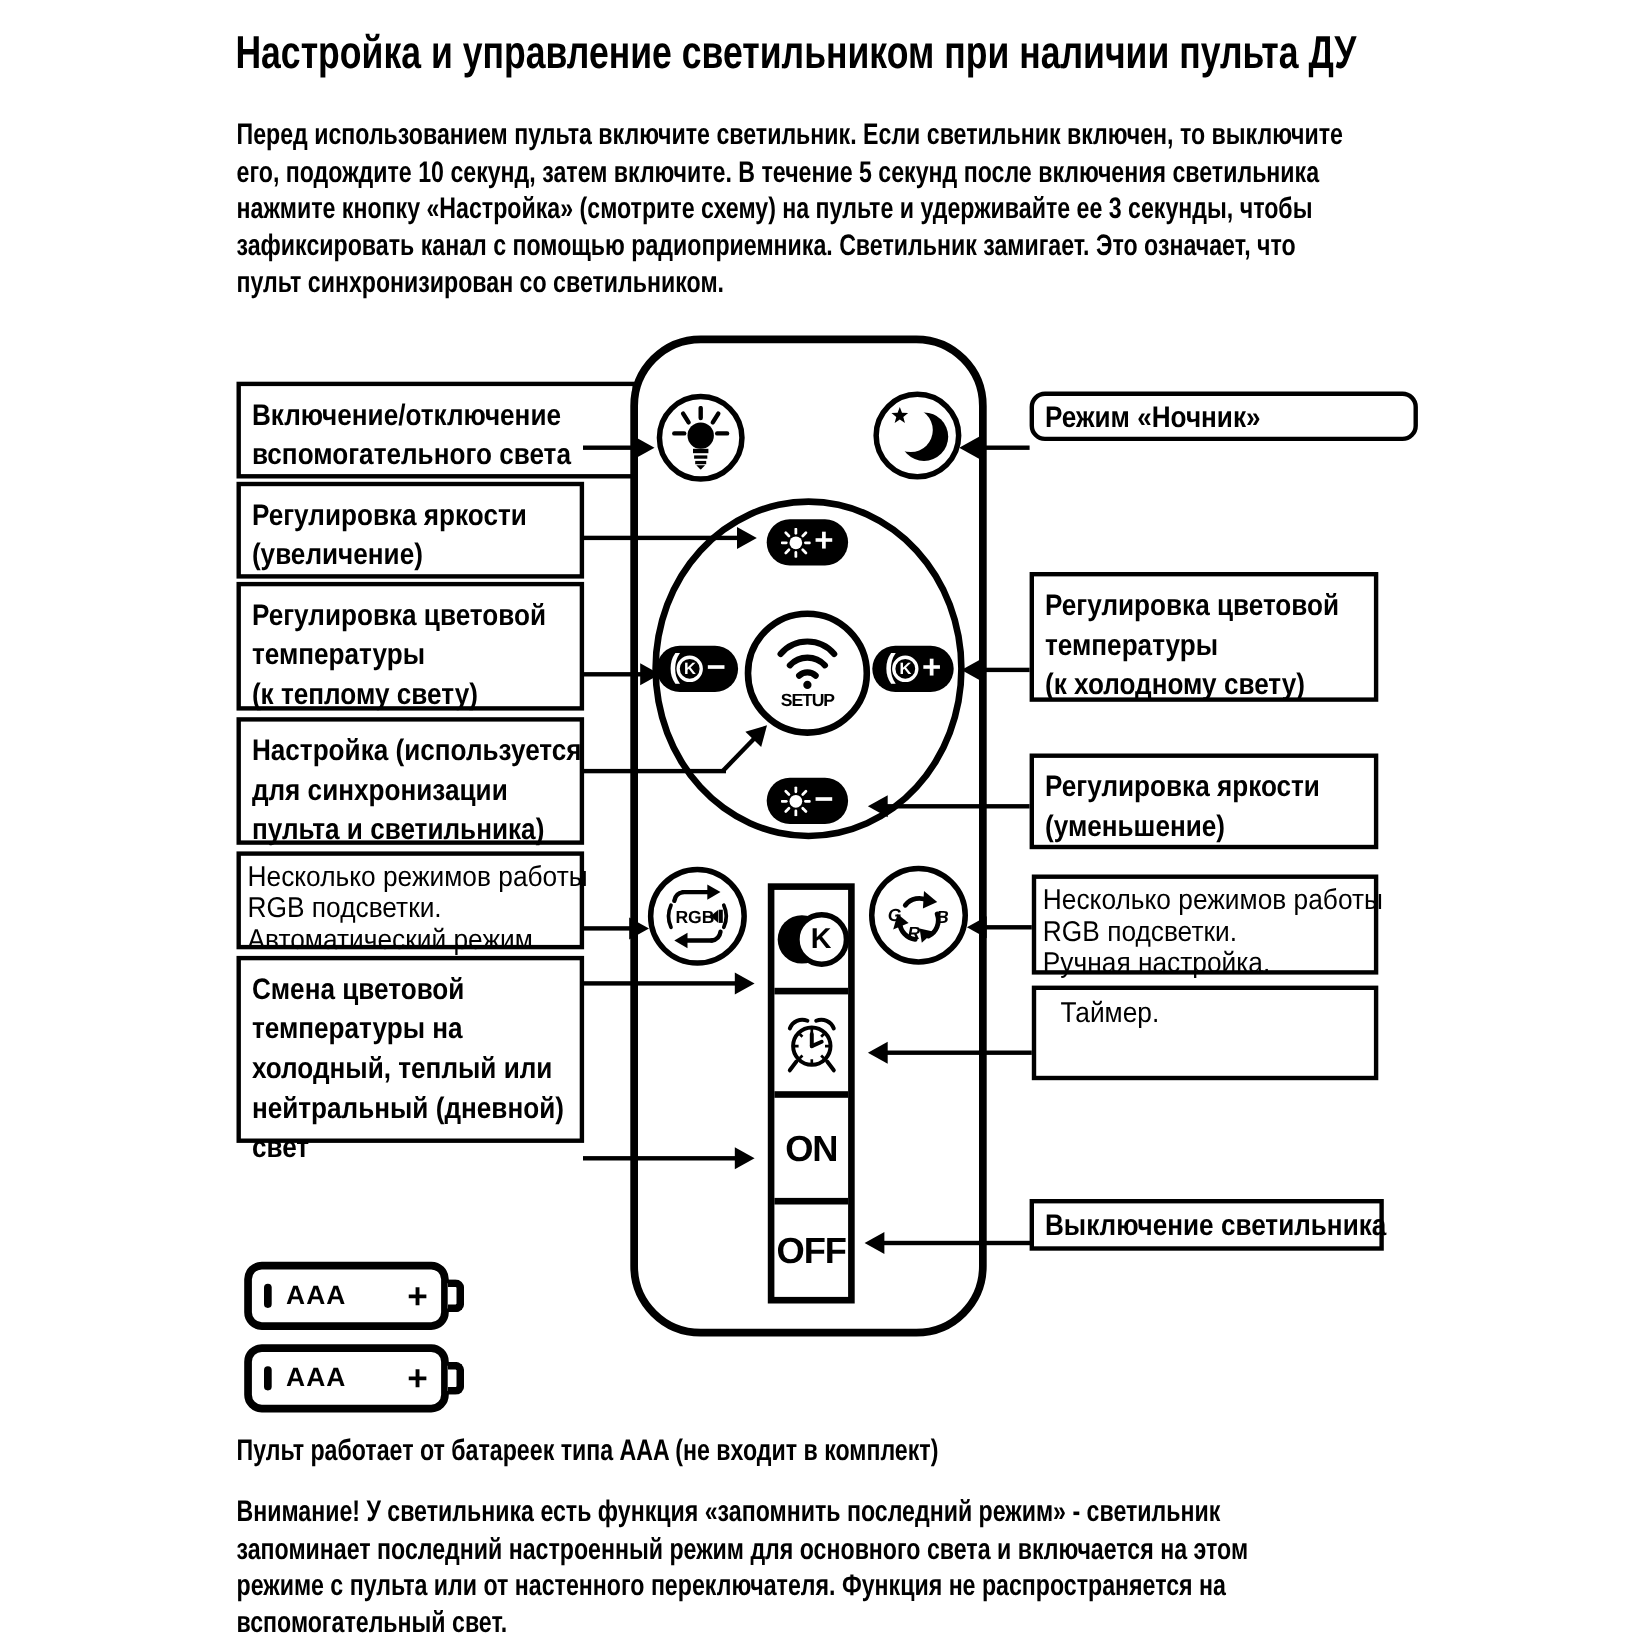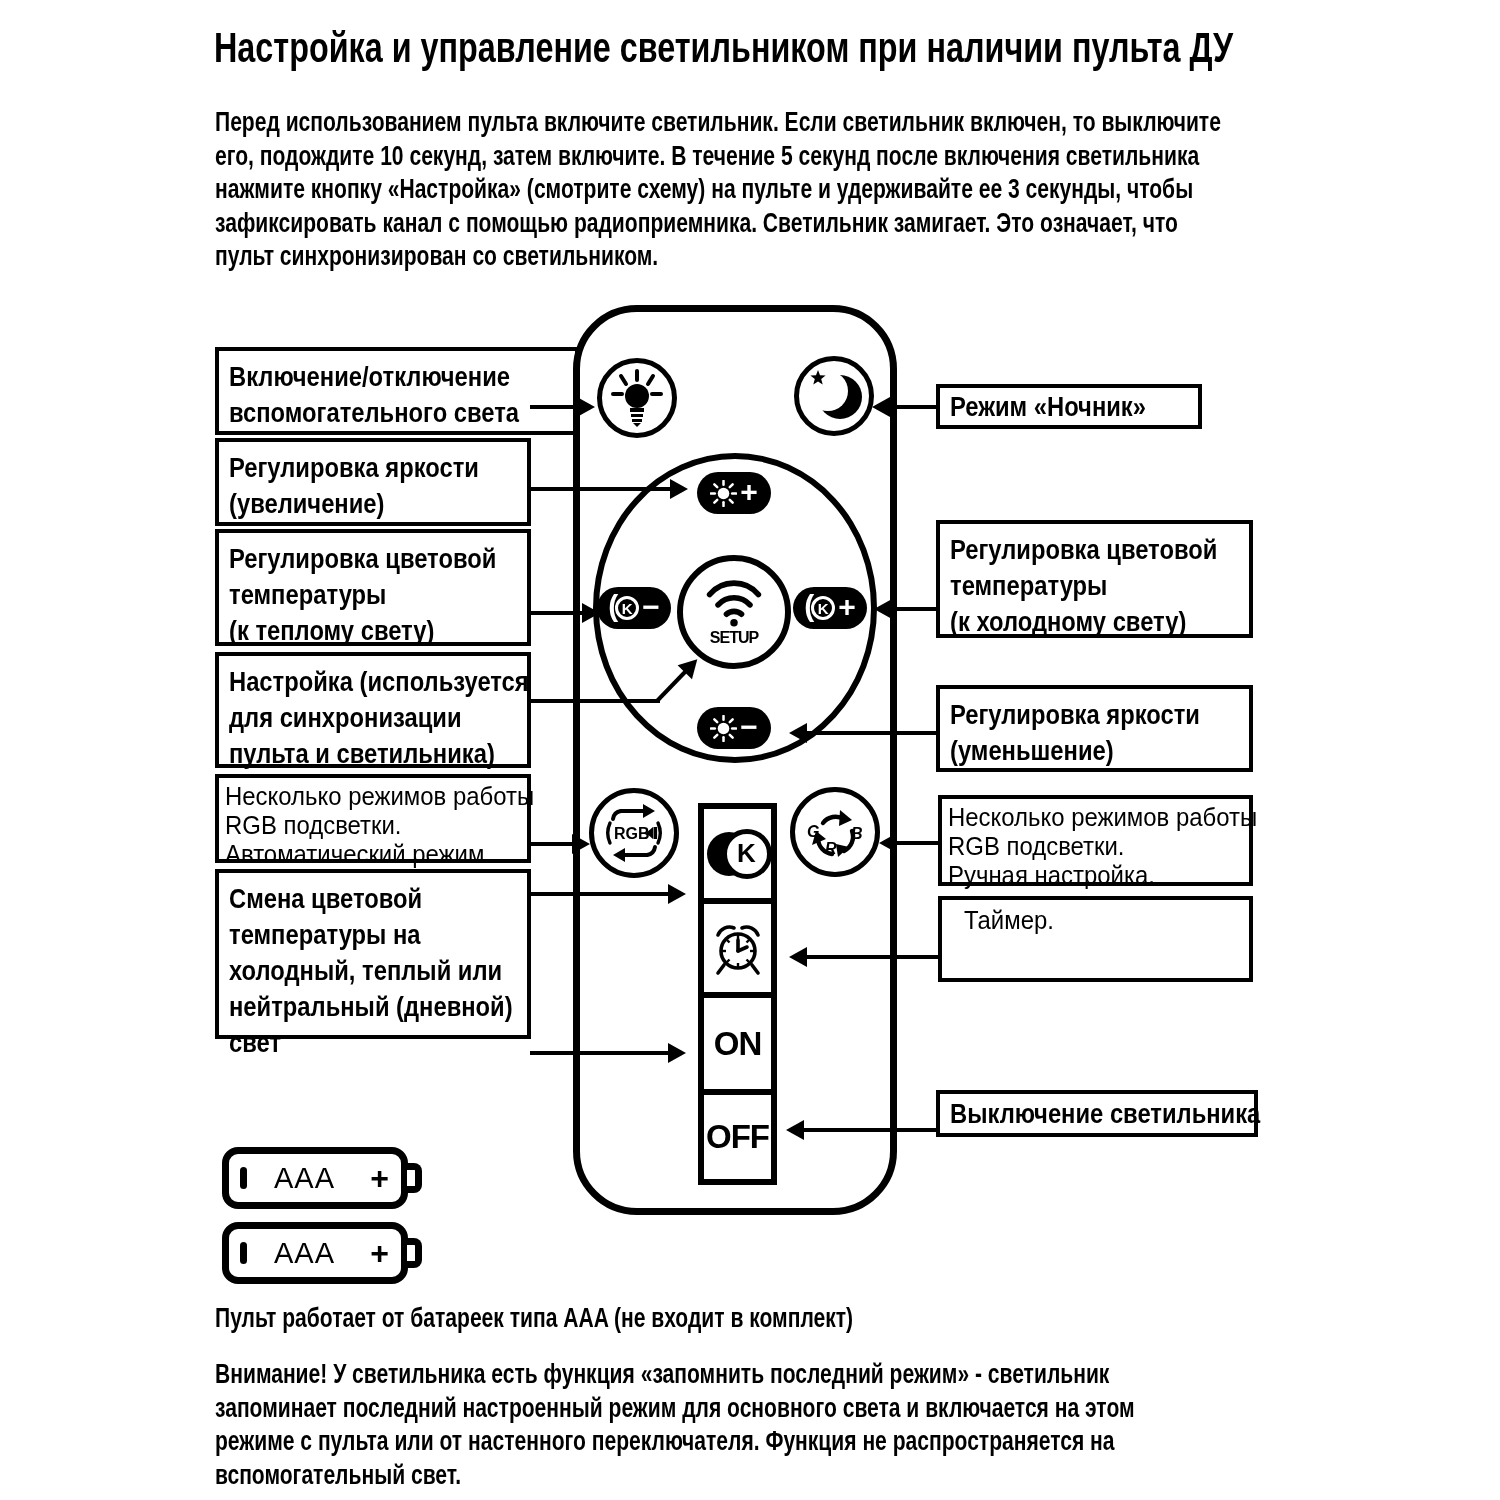--- a/index.html
+++ b/index.html
@@ -47,21 +47,21 @@
                border-left:18px solid #000;border-top:10px solid transparent;border-bottom:10px solid transparent;}
   .ar.l::before{content:"";position:absolute;left:-17px;top:50%;transform:translateY(-50%);
                border-right:18px solid #000;border-top:10px solid transparent;border-bottom:10px solid transparent;}
   .ar.diag{transform:rotate(-46deg);transform-origin:0 50%;}
 
   .battery{position:absolute;width:186px;height:62px;border:7px solid #000;border-radius:16px;box-sizing:border-box;
            background:#fff;display:flex;align-items:center;}
   .battery::after{content:"";position:absolute;right:-21px;top:50%;transform:translateY(-50%);width:8px;height:16px;
            border:7px solid #000;border-left:none;border-radius:0 8px 8px 0;background:#fff;}
   .battery .neg{width:7px;height:22px;background:#000;border-radius:4px;margin-left:11px;}
-  .battery .aaa{font-weight:normal;font-size:29px;margin-left:27px;letter-spacing:1px;}
+  .battery .aaa{font-weight:bold;font-size:24px;margin-left:13px;letter-spacing:1px;}
   .battery .plus{font-weight:bold;font-size:32px;margin-left:auto;margin-right:12px;}
 </style>
 </head>
 <body>
 
 <div id="page">
 
   <div class="title pre">Настройка и управление светильником при наличии пульта ДУ</div>
   <div class="intro pre">Перед использованием пульта включите светильник. Если светильник включен, то выключите
 его, подождите 10 секунд, затем включите. В течение 5 секунд после включения светильника
@@ -93,21 +93,21 @@
 Автоматический режим.</span>
     </div>
   <div class="callout" style="left:215px;top:869px;width:316px;height:170px;">
       <span class="txt">Смена цветовой
 температуры на
 холодный, теплый или
 нейтральный (дневной)
 свет</span>
     </div>
 
-  <div class="callout mid" style="left:936px;top:384px;width:266px;height:45px;">
+  <div class="callout mid" style="left:936px;top:356px;width:353px;height:45px;border-radius:14px;">
       <span class="txt">Режим «Ночник»</span>
     </div>
   <div class="callout" style="left:936px;top:520px;width:317px;height:118px;">
       <span class="txt">Регулировка цветовой
 температуры
 (к холодному свету)</span>
     </div>
   <div class="callout" style="left:936px;top:685px;width:317px;height:87px;">
       <span class="txt">Регулировка яркости
 (уменьшение)</span>

